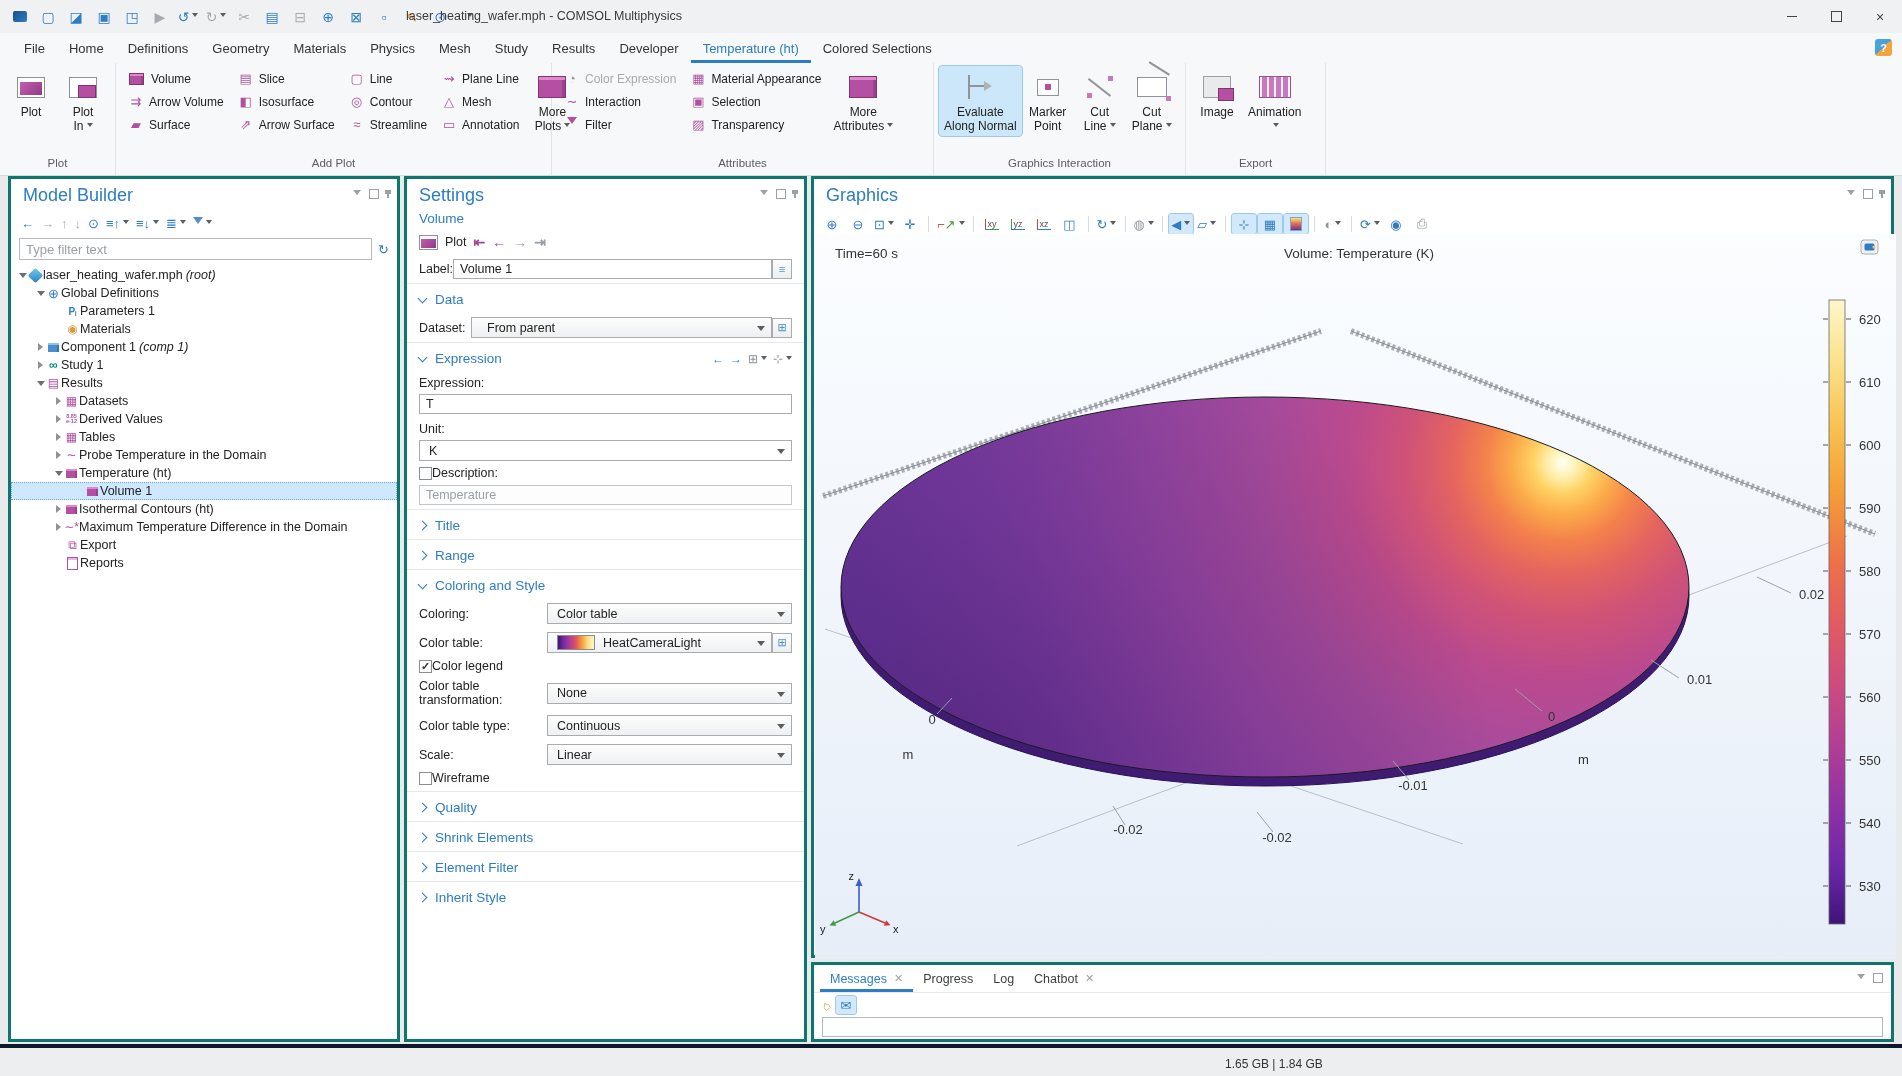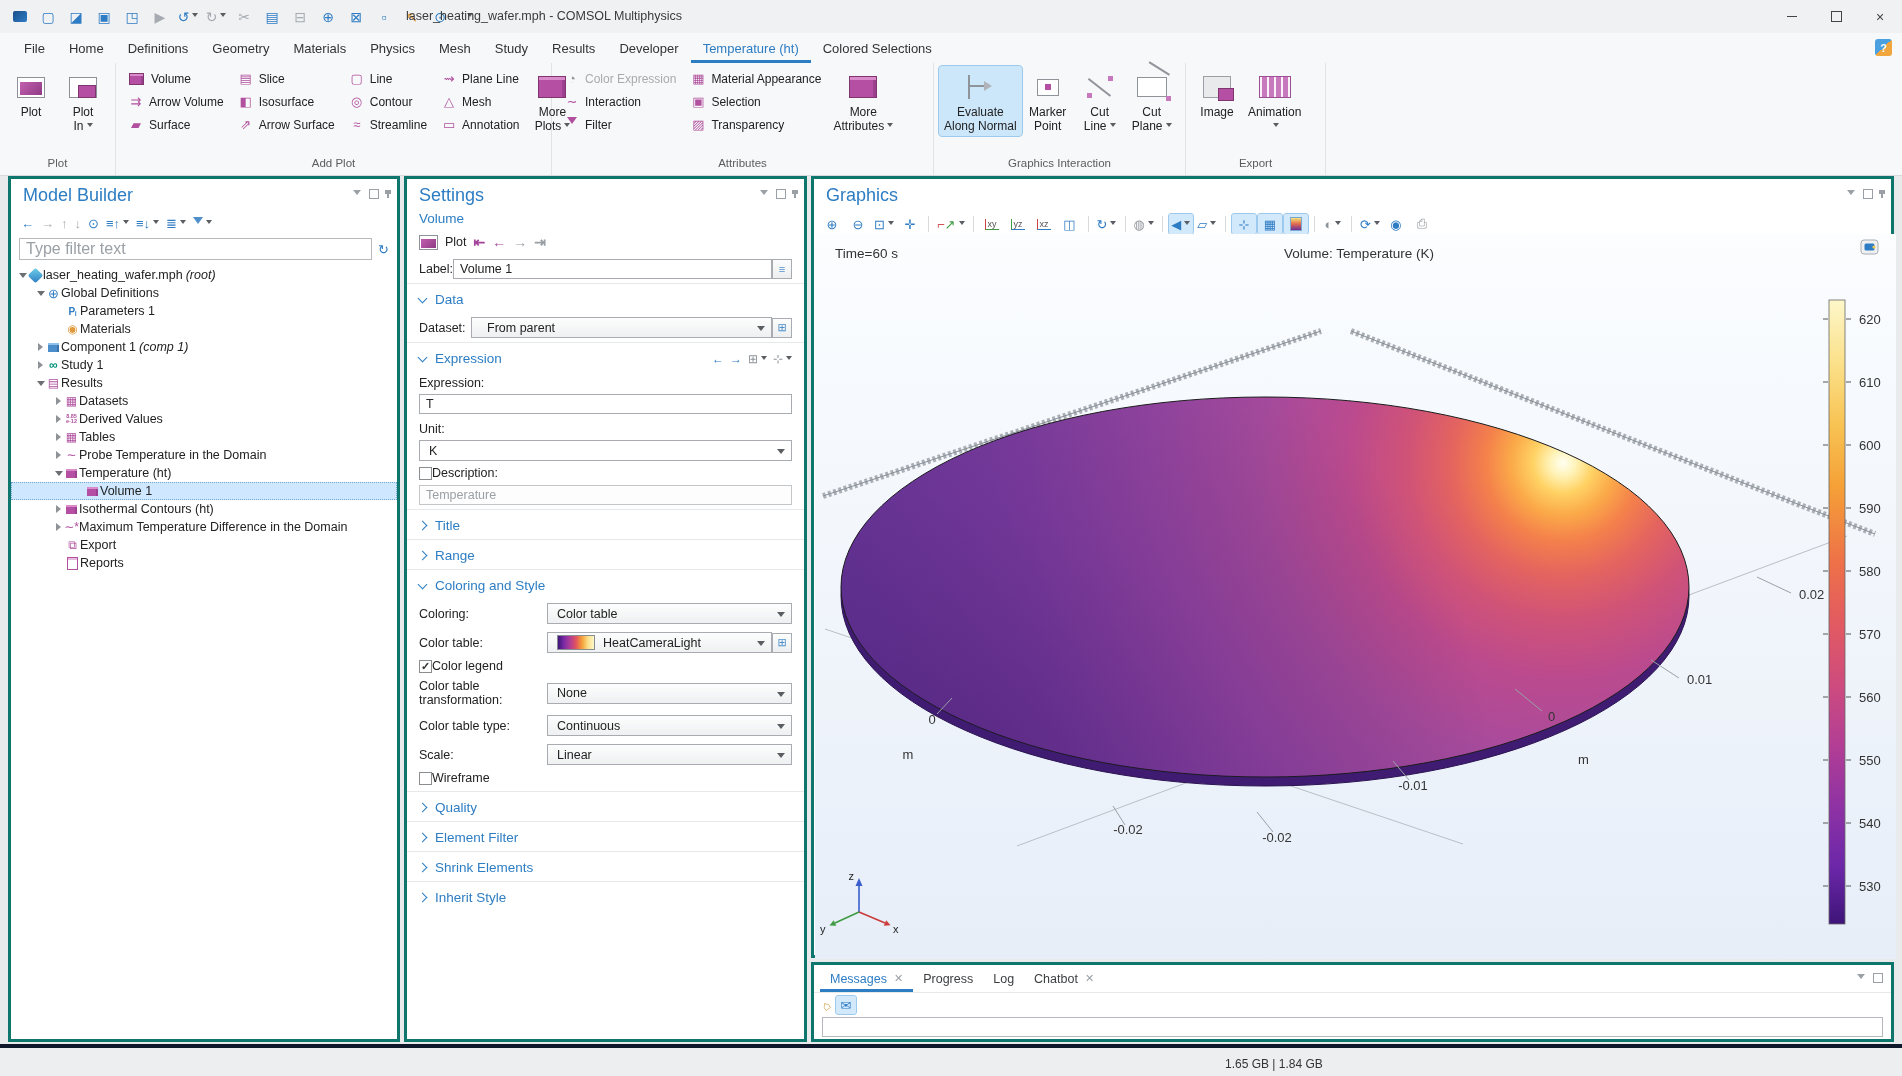--- a/index.html
+++ b/index.html
@@ -81,21 +81,21 @@
   .hic-caret{width:0;height:0;border:4px solid transparent;border-top:5px solid #9aa0a6;}
   .hic-box{width:8px;height:8px;border:1px solid #9aa0a6;}
   .hic-pin{width:2px;height:8px;background:#9aa0a6;position:relative;}
   .hic-pin::before{content:"";position:absolute;left:-2px;top:0;width:6px;height:4px;background:#9aa0a6;}
 
   
   .mb-toolbar{display:flex;align-items:center;gap:7px;padding:1px 10px 2px 10px;height:22px;}
   .mbi{font-size:13px;color:#2e7cc4;display:inline-flex;align-items:center;}
   .mbi.gray{color:#a6abb1;}
   .filter-row{display:flex;align-items:center;gap:6px;padding:2px 8px;}
-  .filter-row input{flex:1;height:18px;border:1px solid #b6babd;font-size:16px;padding:1px 6px;font-family:"Liberation Sans",sans-serif;color:#333;}
+  .filter-row input{flex:1;height:18px;border:1px solid #b6babd;font-size:13px;padding:1px 6px;font-family:"Liberation Sans",sans-serif;color:#333;}
   .filter-row input::placeholder{color:#9aa0a5;}
   .tree{padding-top:4px;font-size:12.5px;}
   .trow{display:flex;align-items:center;height:18px;}
   .trow.selected{background:#cfe8ff;outline:1px dotted #6ea6d8;outline-offset:-1px;}
   .tw{width:11px;flex:0 0 11px;display:flex;justify-content:center;}
   .exp-o{width:0;height:0;border:4px solid transparent;border-top:5px solid #6b6f73;margin-top:4px;}
   .exp-c{width:0;height:0;border:4px solid transparent;border-left:5px solid #8e9296;margin-left:4px;}
   .tic{width:15px;flex:0 0 15px;display:flex;align-items:center;justify-content:center;font-size:12px;}
   .suffix{font-style:italic;margin-left:3px;}
   .ic-root{width:11px;height:11px;background:linear-gradient(135deg,#6fd0e8,#2e7cc4);transform:rotate(45deg);border-radius:2px;}
@@ -689,25 +689,25 @@
       <span class="cb"></span>
       <label>Wireframe</label>
     </div>
 
     <div class="section-head">
       <span class="chev closed"></span>
       <span>Quality</span>
     </div>
     <div class="section-head">
       <span class="chev closed"></span>
-      <span>Element Filter</span>
+      <span>Shrink Elements</span>
     </div>
     <div class="section-head">
       <span class="chev closed"></span>
-      <span>Shrink Elements</span>
+      <span>Element Filter</span>
     </div>
     <div class="section-head">
       <span class="chev closed"></span>
       <span>Inherit Style</span>
     </div>
   </div>
 
   <div class="panel" id="graphics-panel">
     <div class="phead">
       <div class="ptitle">Graphics</div>

